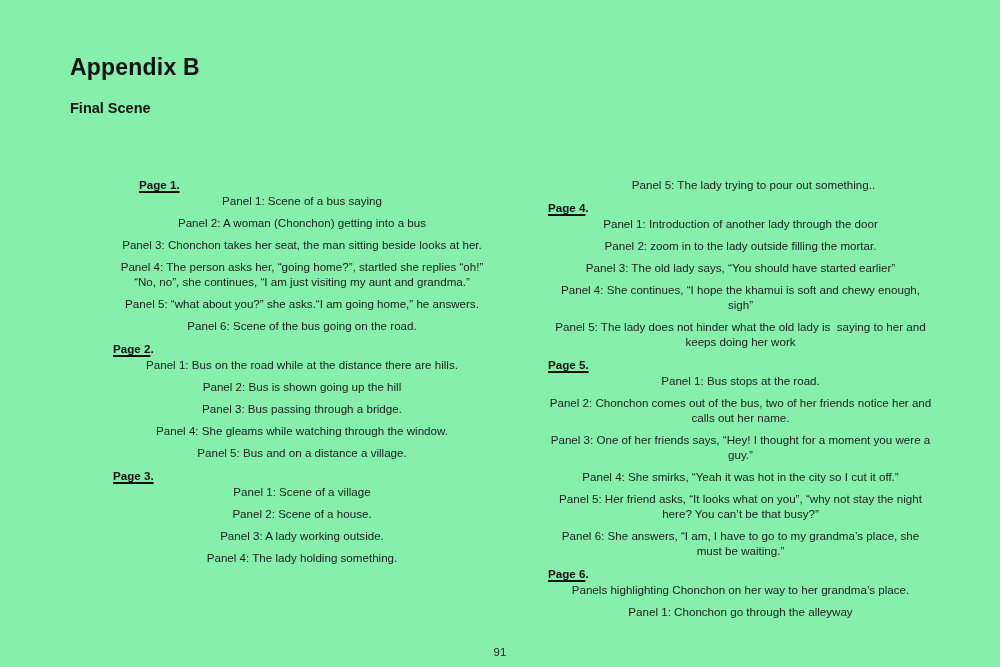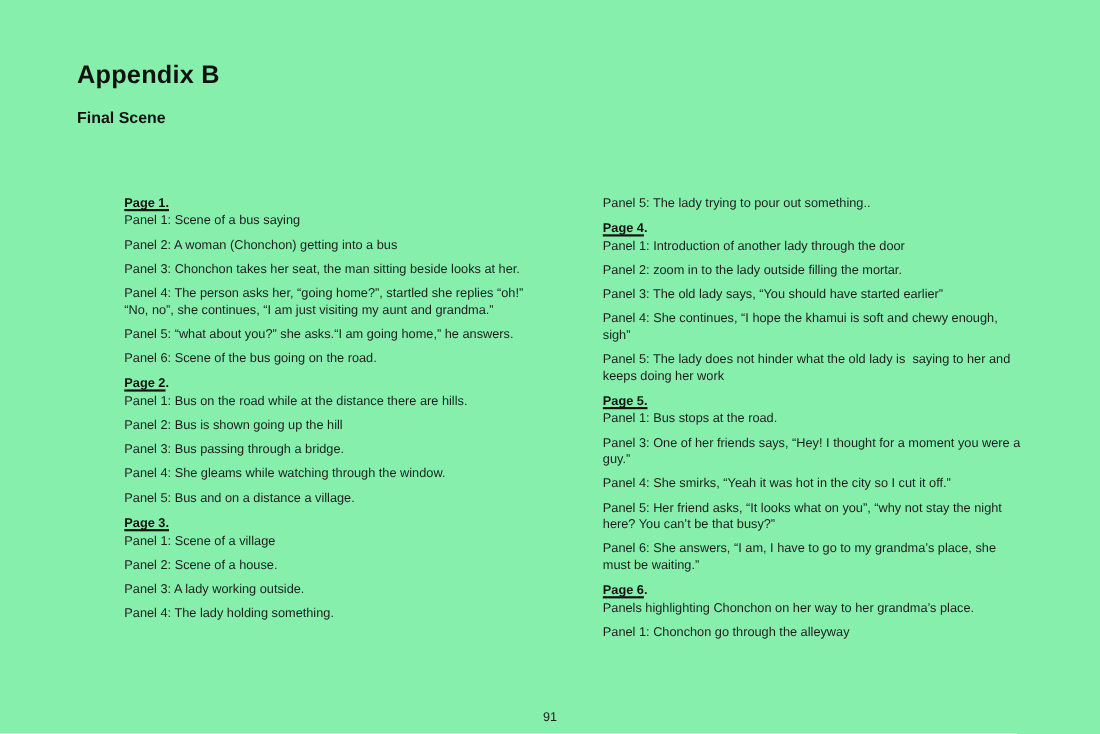--- a/index.html
+++ b/index.html
@@ -37,32 +37,33 @@
     width: 1000px;
     display: flex;
   }
   .col { font-size: 11.6px; line-height: 15px; }
   .col-left  { margin-left: 113px; width: 378px; }
   .col-right { margin-left: 57px;  width: 385px; }
   .item-panel {
     margin-top: 7px;
     white-space: pre-wrap;
     color: #1c1c1e;
+    text-align: center;
   }
   .item-heading {
     margin-top: 8px;
     font-weight: 700;
     color: #111111;
   }
   .item-heading .u {
     text-decoration: underline;
     text-decoration-thickness: 1.5px;
     text-underline-offset: 2px;
   }
-  .col > :first-child { margin-top: 0; }
+  .col > :first-child { margin-top: 0; margin-left: 26px; }
   .item-heading + .item-panel { margin-top: 1px; }
   .page-number {
     position: absolute;
     left: 0;
     width: 1000px;
     top: 646px;
     text-align: center;
     font-size: 11.5px;
     color: #1c1c1e;
   }
@@ -101,20 +102,21 @@
     <div class="col col-right">
       <p class="item-panel">Panel 5: The lady trying to pour out something..</p>
       <div class="item-heading"><span class="u">Page 4</span><span>.</span></div>
       <p class="item-panel">Panel 1: Introduction of another lady through the door</p>
       <p class="item-panel">Panel 2: zoom in to the lady outside filling the mortar.</p>
       <p class="item-panel">Panel 3: The old lady says, “You should have started earlier”</p>
       <p class="item-panel">Panel 4: She continues, “I hope the khamui is soft and chewy enough, sigh”</p>
       <p class="item-panel">Panel 5: The lady does not hinder what the old lady is  saying to her and keeps doing her work</p>
       <div class="item-heading"><span class="u">Page 5.</span><span></span></div>
       <p class="item-panel">Panel 1: Bus stops at the road.</p>
+      <p class="item-panel">Panel 2: Chonchon comes out of the bus, two of her friends notice her and calls out her name.</p>
       <p class="item-panel">Panel 3: One of her friends says, “Hey! I thought for a moment you were a guy.”</p>
       <p class="item-panel">Panel 4: She smirks, “Yeah it was hot in the city so I cut it off.”</p>
       <p class="item-panel">Panel 5: Her friend asks, “It looks what on you”, “why not stay the night here? You can’t be that busy?”</p>
       <p class="item-panel">Panel 6: She answers, “I am, I have to go to my grandma’s place, she must be waiting.”</p>
       <div class="item-heading"><span class="u">Page 6</span><span>.</span></div>
       <p class="item-panel">Panels highlighting Chonchon on her way to her grandma’s place.</p>
       <p class="item-panel">Panel 1: Chonchon go through the alleyway</p>
     </div>
 
   </div>

